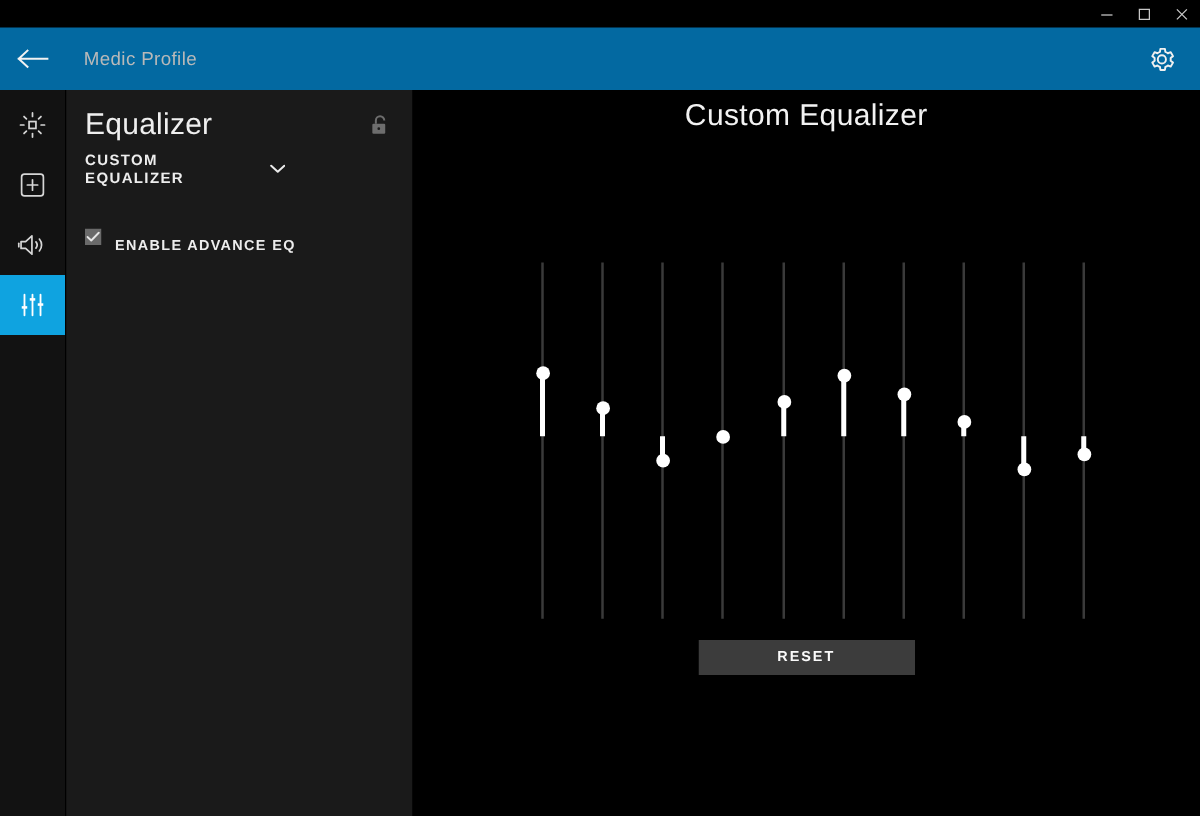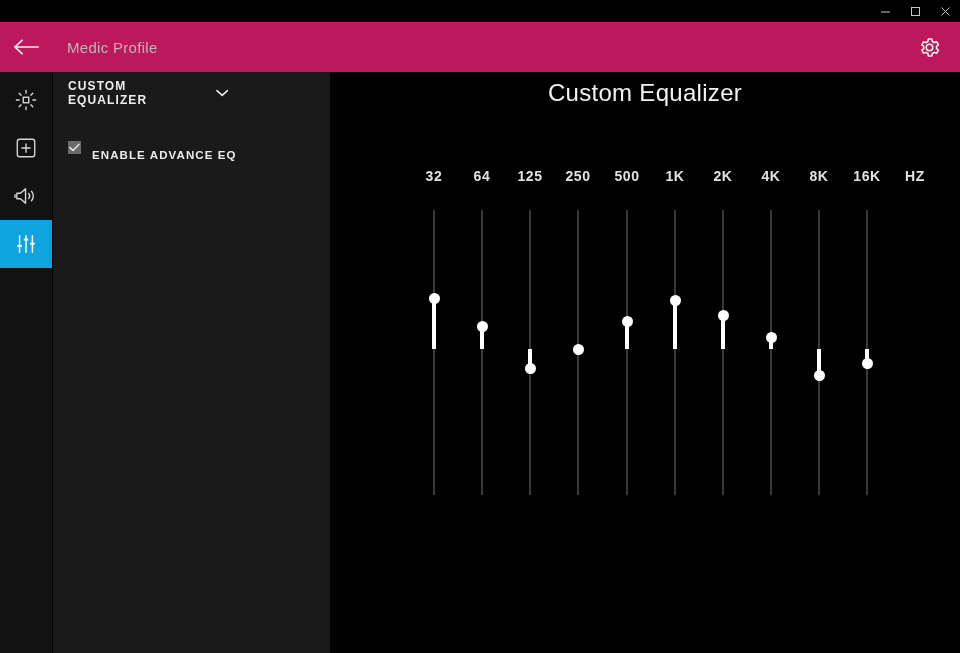--- a/index.html
+++ b/index.html
@@ -38,21 +38,21 @@
     line-height: 1;
     cursor: default;
   }
   .win-btn svg { display: block; }
 
   
   .header {
     position: absolute;
     top: 22px; left: 0;
     width: 960px; height: 50px;
-    background: #be185d;
+    background: #0369a1;
     display: flex;
     align-items: center;
   }
   .back-arrow {
     width: 52px;
     height: 50px;
     display: flex;
     align-items: center;
     justify-content: center;
     cursor: pointer;
@@ -337,20 +337,30 @@
       <g fill="#ffffff">
         <rect x="2.6" y="13" width="4.8" height="2.2"></rect>
         <rect x="9.6" y="6" width="4.8" height="2.2"></rect>
         <rect x="16.6" y="10.5" width="4.8" height="2.2"></rect>
       </g>
     </svg>
   </div>
 </div>
 
 <div class="panel">
+  <div class="panel-title-row">
+    <div class="panel-title">Equalizer</div>
+    <div class="lock-wrap">
+      <svg width="15" height="18" viewBox="0 0 16 19">
+        <rect x="2" y="8.5" width="11" height="8.5" rx="1" fill="#6d6d6d"></rect>
+        <path d="M5 8.5V5.6a3.6 3.6 0 0 1 7.2 0" fill="none" stroke="#6d6d6d" stroke-width="1.7"></path>
+        <circle cx="7.5" cy="12.6" r="1.15" fill="#1a1a1a"></circle>
+      </svg>
+    </div>
+  </div>
 
 
   <div class="moods-value-row">
     <span class="moods-value">CUSTOM EQUALIZER</span>
     <svg class="chev" width="13" height="8" viewBox="0 0 13 8">
       <path d="M1 1.5 L6.5 6.5 L12 1.5" fill="none" stroke="#eaeaea" stroke-width="1.7" stroke-linecap="round" stroke-linejoin="round"></path>
     </svg>
   </div>
 
   <div class="check-row">
@@ -359,33 +369,20 @@
         <path d="M1 4.6 L4 7.4 L10 1.2" fill="none" stroke="#e6e6e6" stroke-width="1.5" stroke-linecap="round" stroke-linejoin="round"></path>
       </svg>
     </span>
     <span class="check-label">ENABLE ADVANCE EQ</span>
   </div>
 </div>
 
 <div class="main">
   <div class="eq-title">Custom Equalizer</div>
 
-  <div class="freq-row">
-      <div class="freq-label" style="left: 104px;">32</div>
-      <div class="freq-label" style="left: 152px;">64</div>
-      <div class="freq-label" style="left: 200px;">125</div>
-      <div class="freq-label" style="left: 248px;">250</div>
-      <div class="freq-label" style="left: 297px;">500</div>
-      <div class="freq-label" style="left: 345px;">1K</div>
-      <div class="freq-label" style="left: 393px;">2K</div>
-      <div class="freq-label" style="left: 441px;">4K</div>
-      <div class="freq-label" style="left: 489px;">8K</div>
-      <div class="freq-label" style="left: 537px;">16K</div>
-      <div class="freq-label" style="left: 585px;">HZ</div>
-    </div>
 
   <div class="sliders">
       <div class="slider" style="left: 104px;">
         <div class="track"></div>
         <div class="fill" style="top: 88px; height: 51px;"></div>
         <div class="knob" style="top: 82.5px;"></div>
       </div>
       <div class="slider" style="left: 152px;">
         <div class="track"></div>
         <div class="fill" style="top: 116px; height: 23px;"></div>
@@ -425,13 +422,16 @@
         <div class="fill" style="top: 139px; height: 26px;"></div>
         <div class="knob" style="top: 159.5px;"></div>
       </div>
       <div class="slider" style="left: 537px;">
         <div class="track"></div>
         <div class="fill" style="top: 139px; height: 14px;"></div>
         <div class="knob" style="top: 147.5px;"></div>
       </div>
     </div>
 
+  <div class="reset-wrap">
+    <button class="reset-btn">RESET</button>
+  </div>
 </div>
 
 </body></html>

